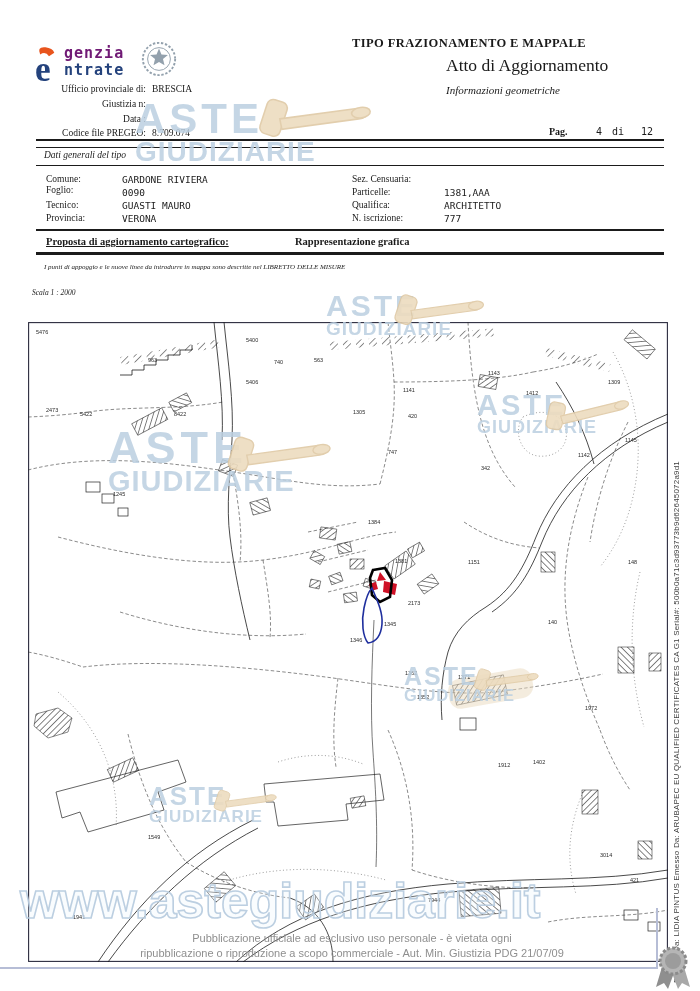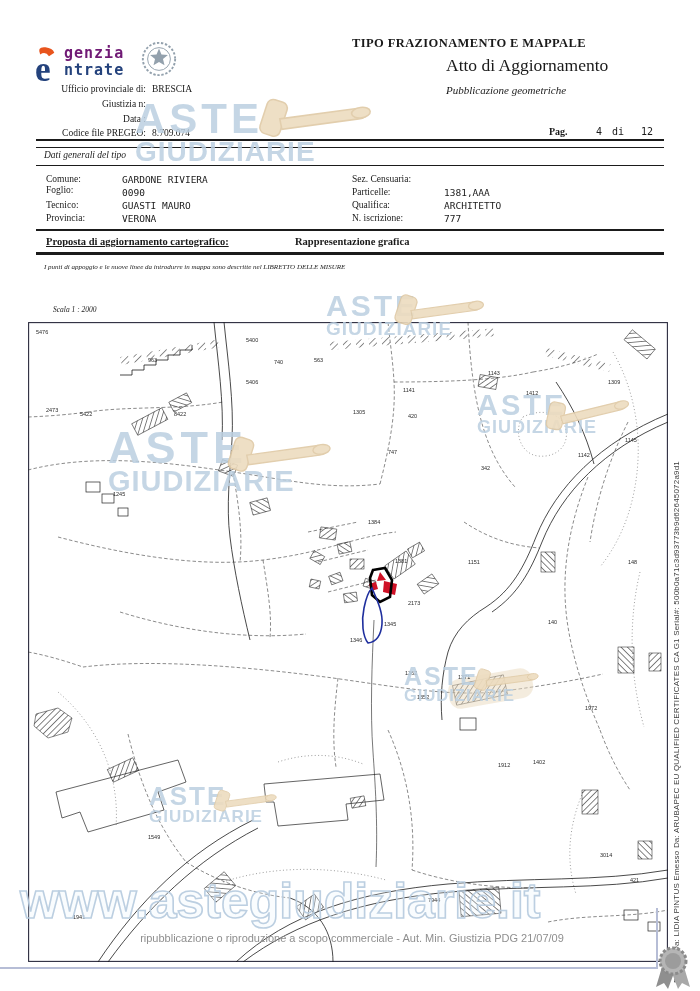--- a/index.html
+++ b/index.html
@@ -34,21 +34,21 @@
 
   .dg-title{left:44px;top:150px;font-style:italic;font-size:9.5px;}
   .dg-l{position:absolute;left:46px;font-size:9.5px;}
   .dg-v{position:absolute;left:122px;font-size:9.5px;font-family:"DejaVu Sans Mono",monospace;}
   .dg-lr{position:absolute;left:352px;font-size:9.5px;}
   .dg-vr{position:absolute;left:444px;font-size:9.5px;font-family:"DejaVu Sans Mono",monospace;}
 
   .prop-l{left:46px;top:236px;font-weight:bold;font-size:10.5px;text-decoration:underline;}
   .prop-v{left:295px;top:236px;font-weight:bold;font-size:10.5px;}
   .note{left:44px;top:263px;font-size:7px;font-style:italic;color:#222;}
-  .scala{left:53px;top:288px;font-size:7.5px;font-style:italic;margin-top:17px;}
+  .scala{left:32px;top:288px;font-size:7.5px;font-style:italic;}
 
   
   .map{left:28px;top:322px;width:640px;height:640px;}
 
   
   .wm{position:absolute;pointer-events:none;color:#bcd0e1;font-family:"Liberation Sans",sans-serif;
       font-weight:bold;line-height:.92;opacity:.85;}
   .wm .g2{letter-spacing:1px;}
   .wmh{left:135px;top:100px;}  .wmh .g1{font-size:42px;letter-spacing:4px;} .wmh .g2{font-size:28px;}
   .wma{left:326px;top:292px;}  .wma .g1{font-size:30px;letter-spacing:3px;} .wma .g2{font-size:19px;}
@@ -102,21 +102,21 @@
   <div class="abs hf-v" style="top:84px">BRESCIA</div>
   <div class="abs hf-l" style="top:99px">Giustizia n:</div>
   <div class="abs hf-v" style="top:99px"></div>
   <div class="abs hf-l" style="top:114px">Data :</div>
   <div class="abs hf-v" style="top:114px"></div>
   <div class="abs hf-l" style="top:128px">Codice file PREGEO:</div>
   <div class="abs hf-v" style="top:128px">8.709.074</div>
 
   <div class="abs t1">TIPO FRAZIONAMENTO E MAPPALE</div>
   <div class="abs t2">Atto di Aggiornamento</div>
-  <div class="abs t3">Pubblicazione geometriche</div>
+  <div class="abs t3">Informazioni geometriche</div>
   <div class="abs pag-l">Pag.</div>
   <div class="abs pag-n mono">4</div>
   <div class="abs pag-d mono">di</div>
   <div class="abs pag-t mono">12</div>
 
   <div class="rule r1"></div>
   <div class="rule r2"></div>
   <div class="abs dg-title">Dati generali del tipo</div>
   <div class="rule r3"></div>
 
@@ -380,20 +380,21 @@
     <g fill="#eddcbf" stroke="#dfc9a5" stroke-width="1.5">
       <rect x="14" y="4" width="20" height="34" rx="6" transform="rotate(18 24 21)"></rect>
       <path d="M30,22 L104,12 q8,-1 9,4 q1,5 -7,6 L32,32 z"></path>
       <ellipse cx="108" cy="16" rx="9" ry="5" transform="rotate(-8 108 16)"></ellipse>
     </g>
   </svg>
 
   <div class="abs wm wmurl">www.astegiudiziarie.it</div>
 
   <div class="abs foot">
+    <div>Pubblicazione ufficiale ad esclusivo uso personale - è vietata ogni</div>
     <div>ripubblicazione o riproduzione a scopo commerciale - Aut. Min. Giustizia PDG 21/07/09</div>
   </div>
   <div class="abs blue-h"></div>
   <div class="abs blue-v"></div>
   <div class="abs sig">Firmato Da: LIDIA PINTUS Emesso Da: ARUBAPEC EU QUALIFIED CERTIFICATES CA G1 Serial#: 500b0a71c3d93773b9d62645072a9d1</div>
   <svg class="abs ribbon" viewBox="0 0 46 45">
     <polygon points="12,22 6,42 14,38 18,44 24,28" fill="#8f8f8f"></polygon>
     <polygon points="34,22 40,42 32,38 28,44 22,28" fill="#a8a8a8"></polygon>
     <circle cx="23" cy="16" r="13" fill="#b5b5b5" stroke="#8a8a8a" stroke-width="3" stroke-dasharray="3 2"></circle>
     <circle cx="23" cy="16" r="8" fill="#9c9c9c"></circle>

